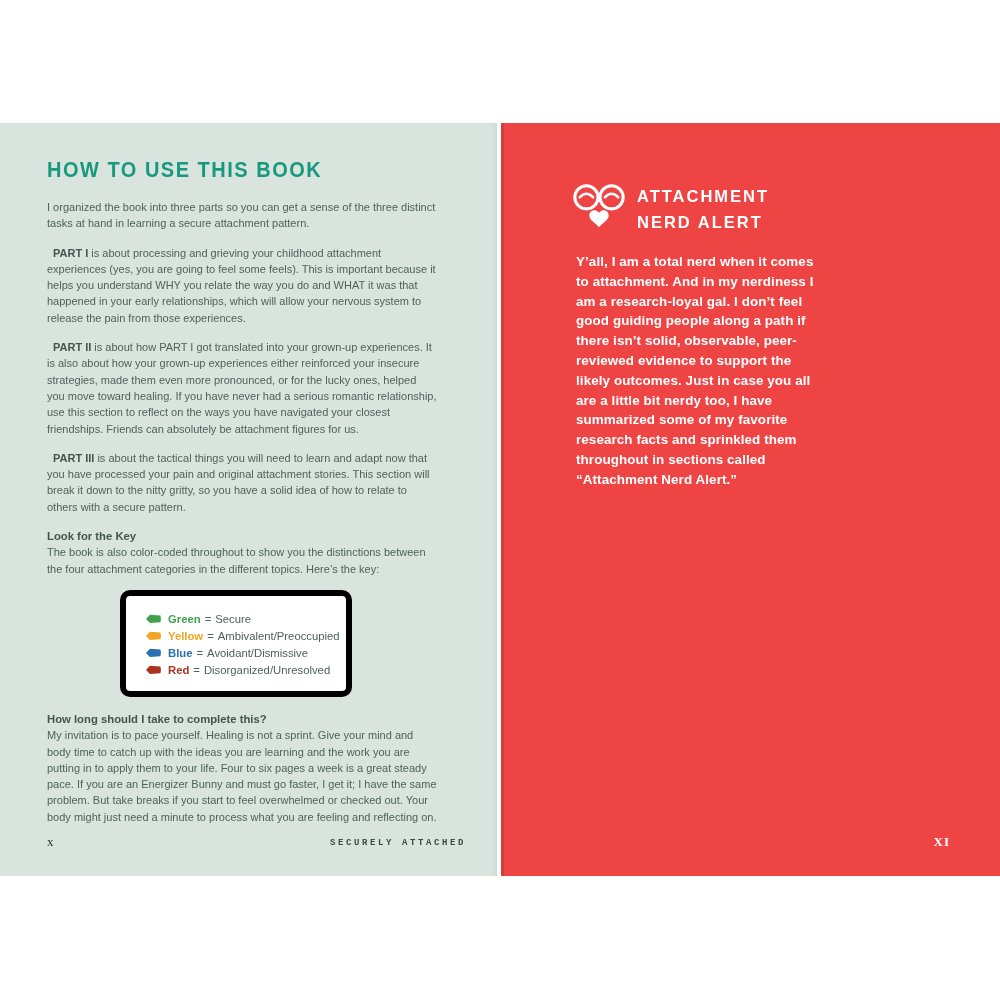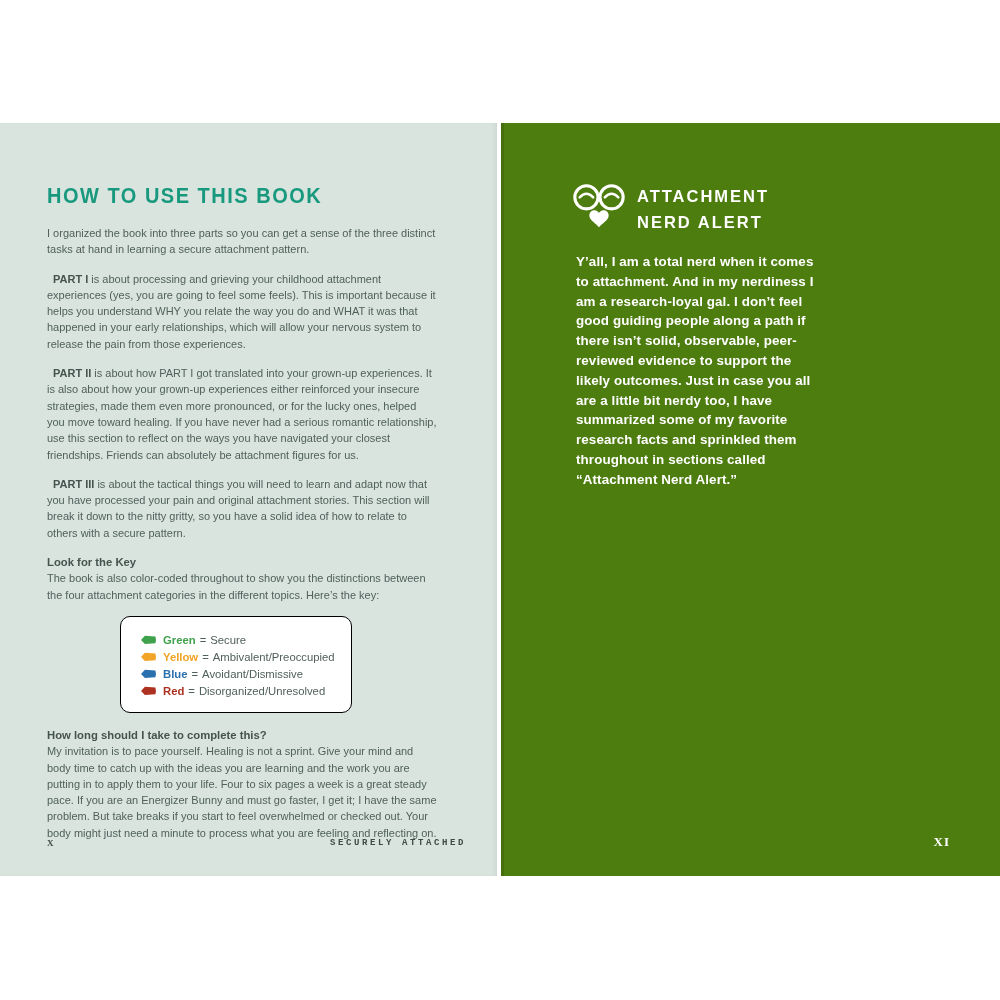--- a/index.html
+++ b/index.html
@@ -3,36 +3,36 @@
 <meta charset="utf-8">
 <title>Book Spread</title>
 <style>
   * { margin:0; padding:0; box-sizing:border-box; }
   html,body { width:1000px; height:1000px; background:#ffffff; font-family:"Liberation Sans", sans-serif; }
   .canvas { position:relative; width:1000px; height:1000px; background:#fff; overflow:hidden; }
 
   .spread { position:absolute; top:123px; left:0; width:1000px; height:753px; display:flex; }
   .page-left { width:497px; background:#d9e4df; position:relative; box-shadow:inset -4px 0 6px -4px rgba(0,0,0,0.10); }
   .gutter { width:4px; background:#ffffff; }
-  .page-right { flex:1; background:#4d7c0f; position:relative; border-left:3px solid rgba(0,0,0,0.10); }
+  .page-right { flex:1; background:#ef4444; position:relative; border-left:3px solid rgba(0,0,0,0.10); }
 
   
-  .left-content { padding:61px 43px 0 47px; }
+  .left-content { padding:35px 43px 0 47px; }
   .left-heading {
     font-size:20px; font-weight:bold; letter-spacing:1.5px; color:#18997e;
     transform:scaleY(1.08); transform-origin:left top; margin-bottom:18px;
   }
   .body-p { font-size:11px; line-height:16.3px; color:#50605b; margin-bottom:13px; max-width:390px; }
   .body-p strong { color:#45534f;margin-left:6px; }
   .subhead { font-size:11.3px; line-height:16.3px; font-weight:bold; color:#45534f; max-width:390px; }
   .mt-lg { }
 
   .key-box {
     margin:12px 0 12px 73px; width:232px; background:#ffffff;
-    border:1px solid #000000; border-radius:10px; padding:13px 16px 11px 20px;
+    border:6px solid #000000; border-radius:10px; padding:13px 16px 11px 20px;
   }
   .key-row { display:flex; align-items:center; margin:3px 0; height:14px; }
   .key-marker {
     width:15px; height:9px; margin-right:7px; flex:0 0 auto;
     clip-path:polygon(0% 50%, 26% 4%, 96% 12%, 100% 50%, 96% 88%, 26% 96%);
   }
   .key-text { font-size:11.3px; white-space:nowrap; color:#50605b; }
   .key-name { font-weight:bold; }
   .key-eq { margin:0 4px; color:#50605b; }
 

